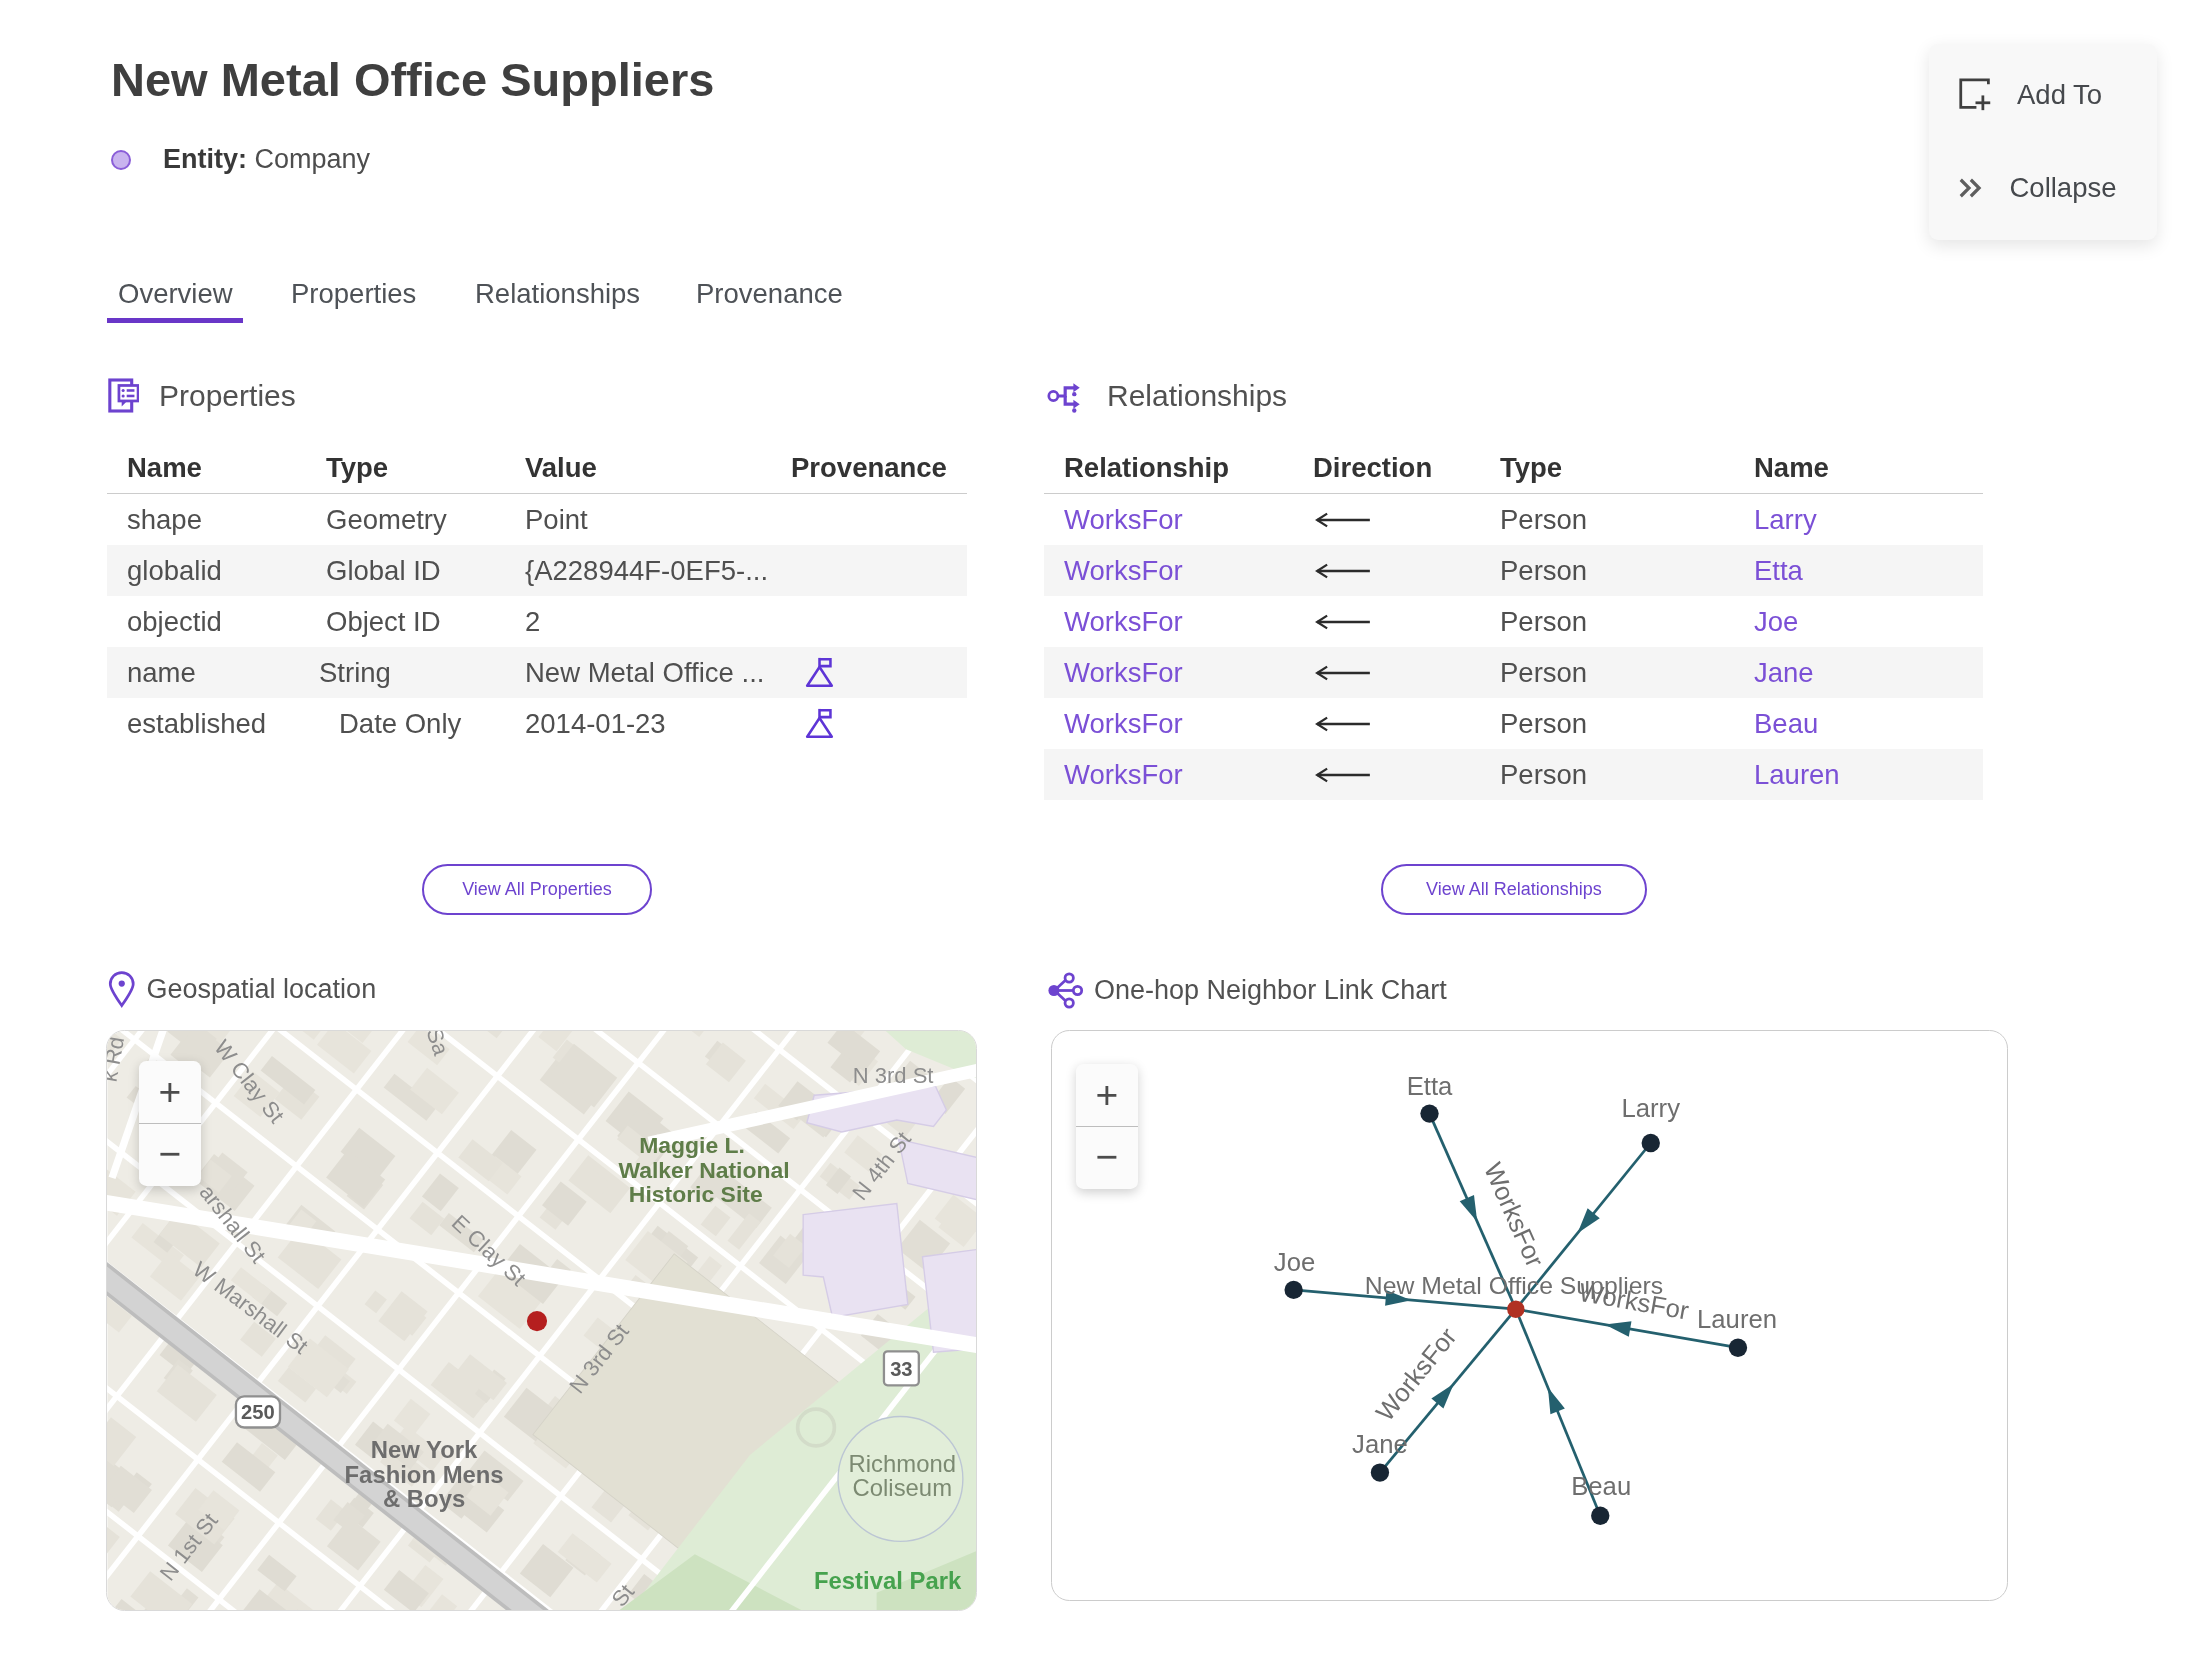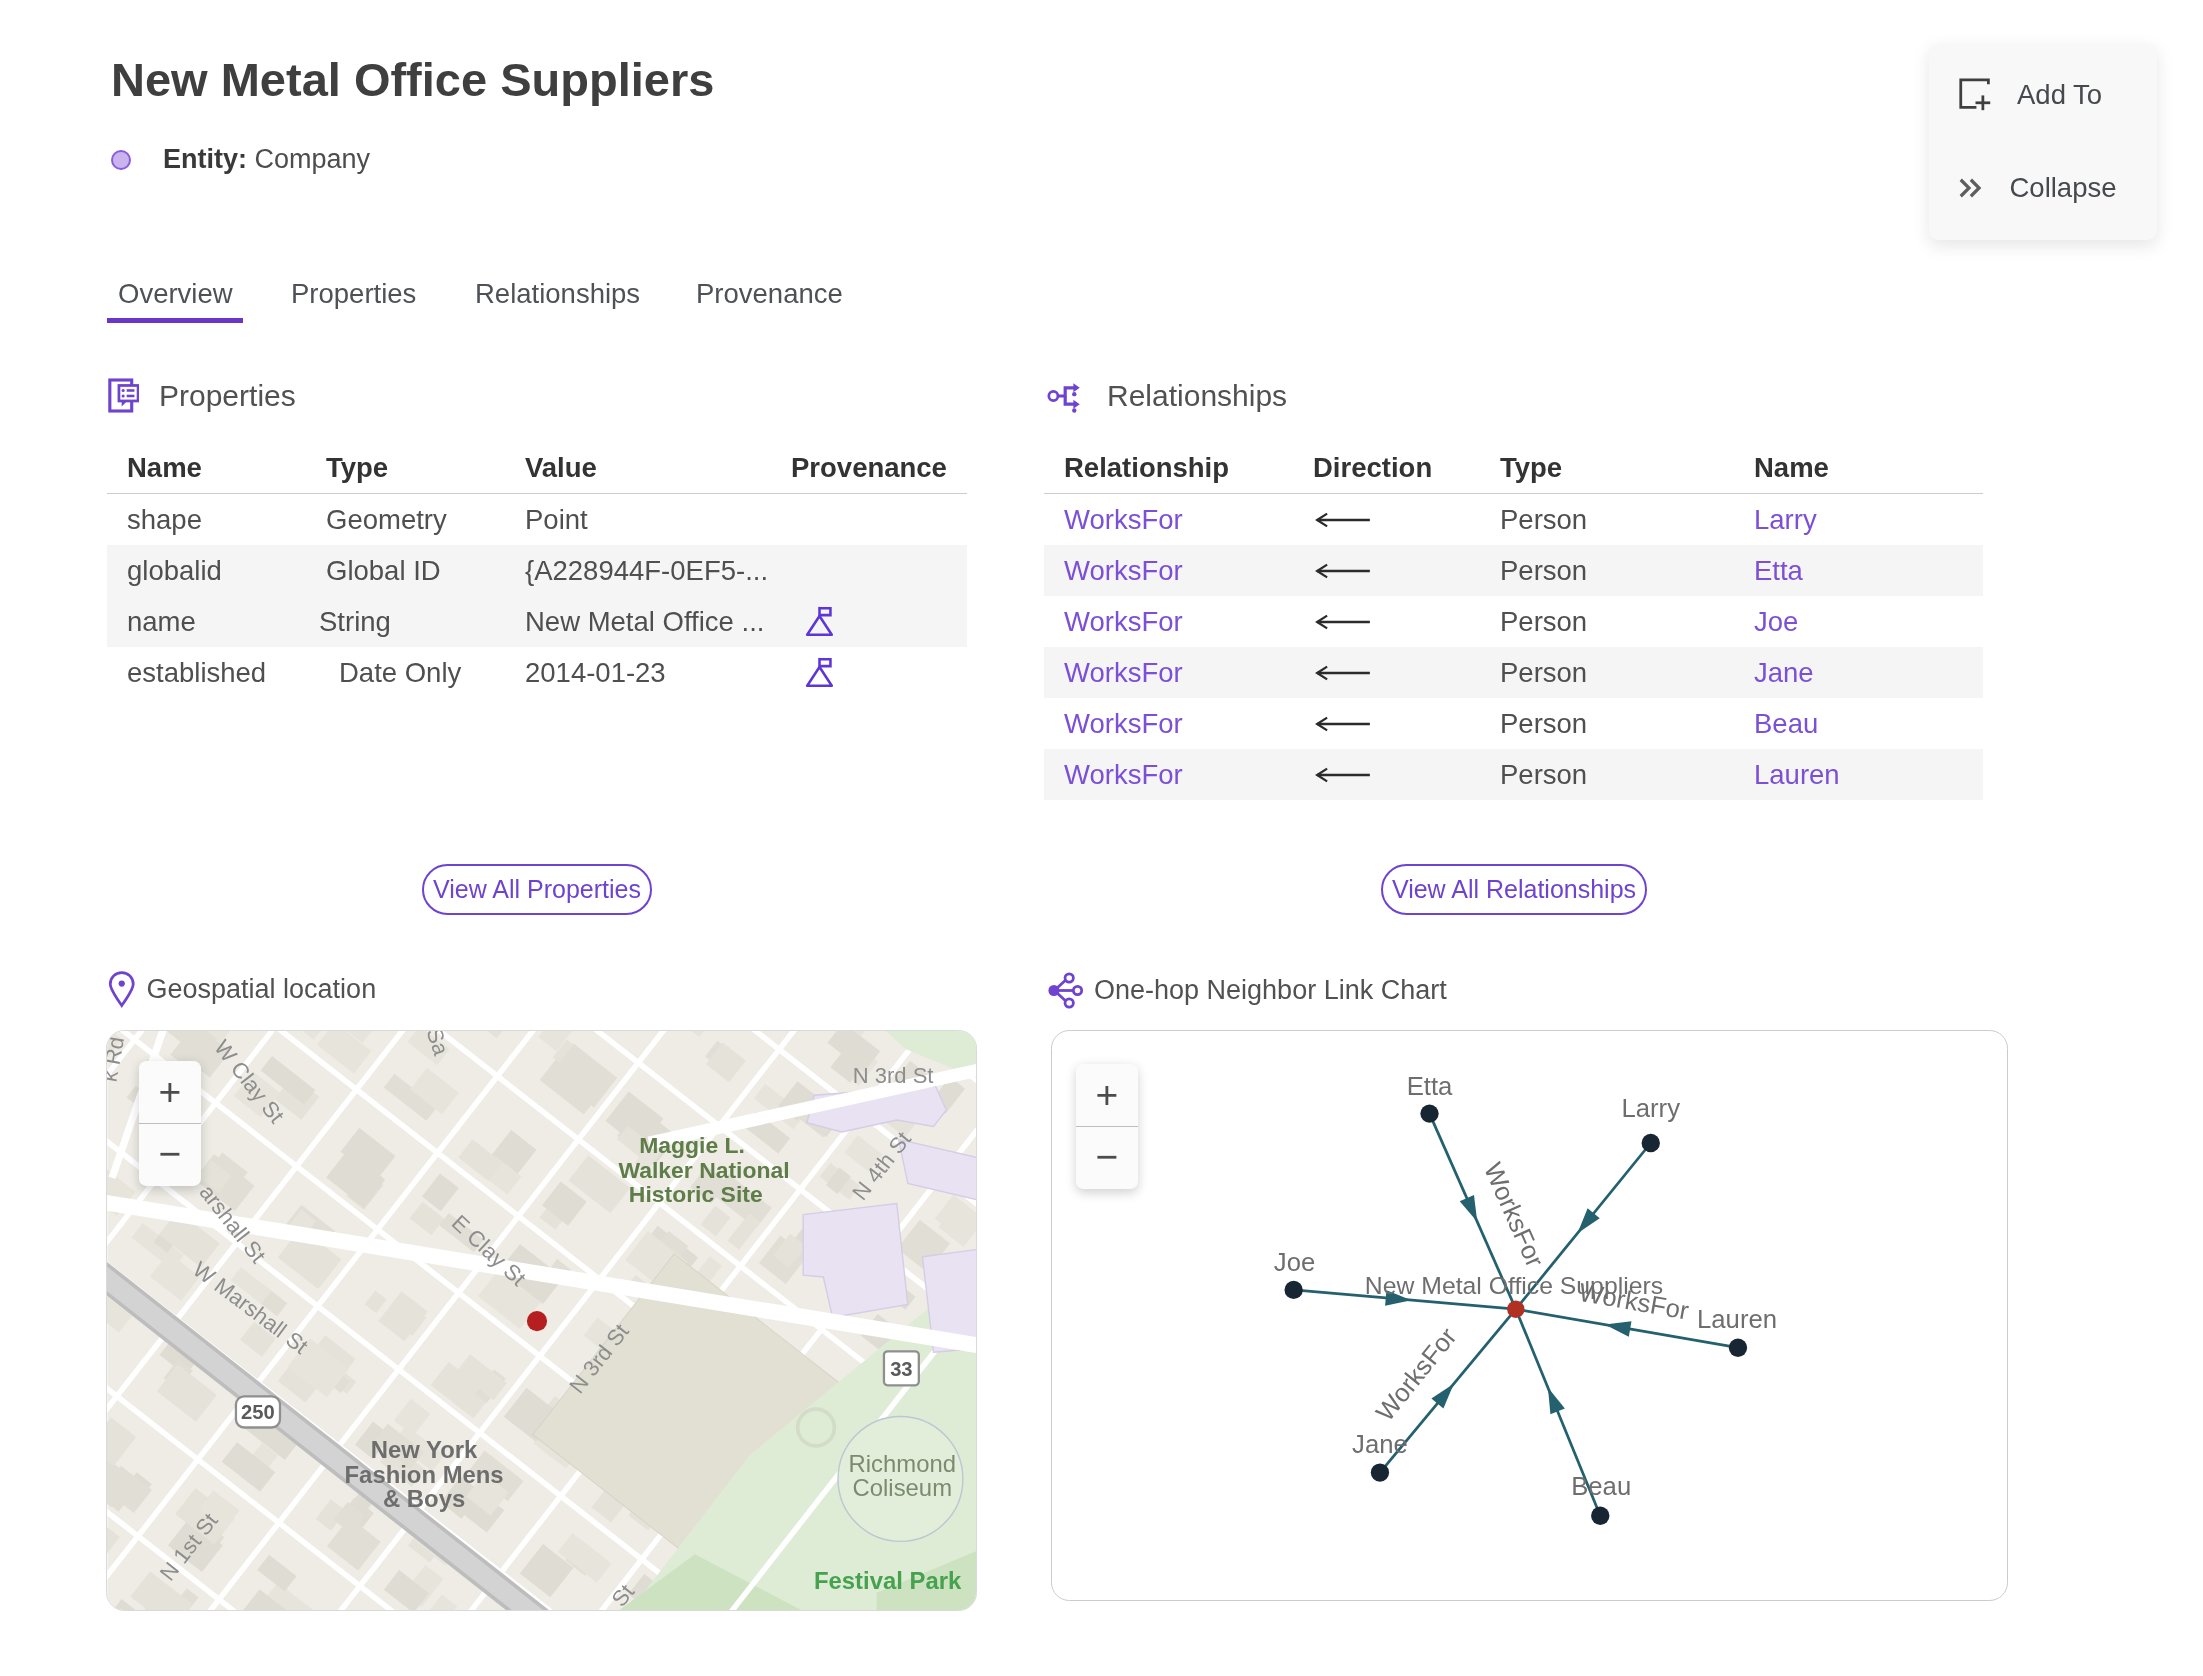--- a/index.html
+++ b/index.html
@@ -18,21 +18,21 @@
 .shead .ic { display:inline-flex; }
 .shead .t { margin-left:20px; }
 .table { position:absolute; }
 .thead { position:absolute; top:0; left:0; right:0; height:44px; border-bottom:1.8px solid #cccccc; }
 .thead span { position:absolute; top:1.8px; font-size:27.5px; font-weight:700; color:#333333; white-space:nowrap; }
 .trow { position:relative; width:100%; height:51px; }
 .trow .c { position:absolute; top:50%; transform:translateY(-50%); font-size:27.5px; color:#4f4f4f; white-space:nowrap; }
 .trow .lk { color:#7b50d6; }
 .pflag { position:absolute; left:697px; top:9.2px; }
 .trow .arr { display:inline-flex; }
-.vbtn { position:absolute; height:51px; border:2.3px solid #6d43cf; border-radius:27.5px; color:#6d43cf; font-size:25px; display:flex; align-items:center; justify-content:center; background:#fff; white-space:nowrap; }
+.vbtn { position:absolute; height:51px; border:2.3px solid #6d43cf; border-radius:27.5px; color:#6d43cf; font-size:18px; display:flex; align-items:center; justify-content:center; background:#fff; white-space:nowrap; }
 .panel { position:absolute; border-radius:18.4px; overflow:hidden; }
 .zoomctl { position:absolute; width:62px; height:125px; background:#fbfbfb; border-radius:7.3px; box-shadow:0 3.7px 11px rgba(0,0,0,0.18); z-index:5; }
 .zoomctl .plus, .zoomctl .minus { position:absolute; left:0; width:100%; height:62px; display:flex; align-items:center; justify-content:center; font-size:39px; color:#4c4c4c; font-weight:400; }
 .zoomctl .plus { top:0; }
 .zoomctl .minus { top:62px; }
 .zoomctl .div { position:absolute; top:62px; left:0; width:100%; height:1.4px; background:#bdbdbd; }
 </style></head>
 <body>
 <h1>New Metal Office Suppliers</h1>
 <div class="entity">
@@ -105,20 +105,25 @@
   <div style="position:absolute; top:44px; left:0; width:100%;">
   <div class="trow" style="background:#ffffff">
         <span class="c" style="left:20px">shape</span>
         <span class="c" style="left:219px">Geometry</span>
         <span class="c" style="left:418px">Point</span>
       </div>
       <div class="trow" style="background:#f5f5f5">
         <span class="c" style="left:20px">globalid</span>
         <span class="c" style="left:219px">Global ID</span>
         <span class="c" style="left:418px">{A228944F-0EF5-...</span>
+      </div>
+      <div class="trow" style="background:#ffffff">
+        <span class="c" style="left:20px">objectid</span>
+        <span class="c" style="left:219px">Object ID</span>
+        <span class="c" style="left:418px">2</span>
       </div>
       <div class="trow" style="background:#f5f5f5">
         <span class="c" style="left:20px">name</span>
         <span class="c" style="left:212px">String</span>
         <span class="c" style="left:418px">New Metal Office ...</span>
         <span class="pflag"><svg width="31" height="33" viewBox="0 0 34 36">
             <path d="M 17 2 L 17 14" stroke="#5e35d6" stroke-width="2.8" fill="none"></path>
             <path d="M 17 3.4 L 29 3.4 L 29 11 L 17 11" fill="none" stroke="#5e35d6" stroke-width="2.8"></path>
             <path d="M 17 12 L 30.5 32.5 L 3.5 32.5 Z" fill="none" stroke="#5e35d6" stroke-width="2.8" stroke-linejoin="round"></path>
           </svg></span>

